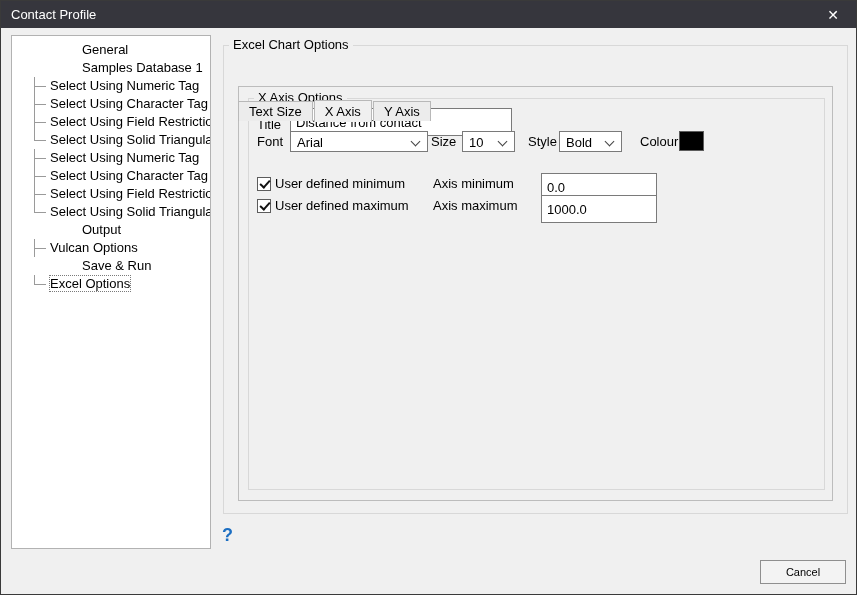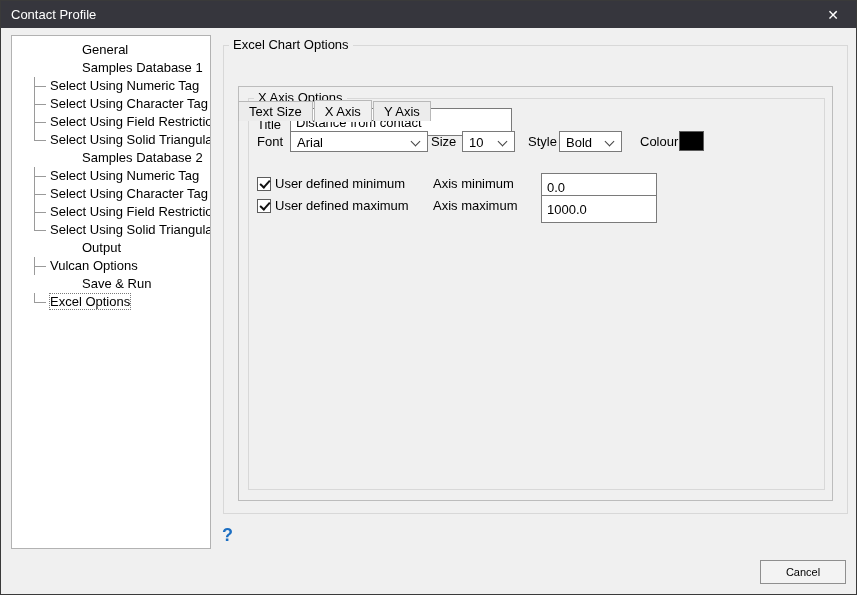--- a/index.html
+++ b/index.html
@@ -121,21 +121,20 @@
     <span class="close">✕</span>
   </div>
 
   <div class="tree">
     <div class="tree-item lvl0"><span class="tree-label">General</span></div>
     <div class="tree-item lvl0"><span class="tree-label">Samples Database 1</span></div>
     <div class="tree-item lvl1"><span class="tree-label">Select Using Numeric Tag</span></div>
     <div class="tree-item lvl1"><span class="tree-label">Select Using Character Tag</span></div>
     <div class="tree-item lvl1"><span class="tree-label">Select Using Field Restriction</span></div>
     <div class="tree-item lvl1 last"><span class="tree-label">Select Using Solid Triangulation</span></div>
-    <div class="tree-item lvl0"><span class="tree-label">Samples Database 2</span></div>
     <div class="tree-item lvl1"><span class="tree-label">Select Using Numeric Tag</span></div>
     <div class="tree-item lvl1"><span class="tree-label">Select Using Character Tag</span></div>
     <div class="tree-item lvl1"><span class="tree-label">Select Using Field Restriction</span></div>
     <div class="tree-item lvl1 last"><span class="tree-label">Select Using Solid Triangulation</span></div>
     <div class="tree-item lvl0"><span class="tree-label">Output</span></div>
     <div class="tree-item lvl1"><span class="tree-label">Vulcan Options</span></div>
     <div class="tree-item lvl0"><span class="tree-label">Save &amp; Run</span></div>
     <div class="tree-item lvl1 last selected"><span class="tree-label">Excel Options</span></div>
   </div>
 

